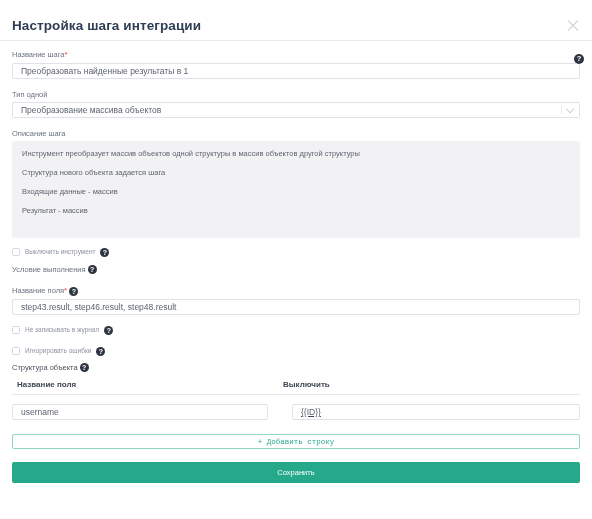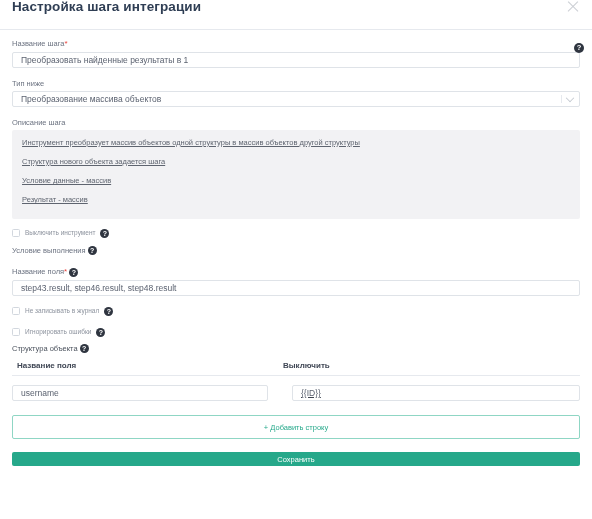--- a/index.html
+++ b/index.html
@@ -9,23 +9,24 @@
     font-family:"Liberation Sans","DejaVu Sans",sans-serif;
     color:#3d4450;
     overflow:hidden;
     position:relative;
   }
   .modal{width:592px;height:519px;position:relative;box-sizing:border-box;}
 
   
   .hdr{
     height:29px;
-    display:flex;align-items:flex-start;
+    display:flex;align-items:center;
     padding:0 12px 0 12px;
     box-sizing:border-box;
+    margin-top:11px;
   }
   .hdr-title{
     font-size:13.5px;
     font-weight:bold;
     color:#2f3e54;
     letter-spacing:.1px;
     line-height:1;
   }
   .hdr-spacer{flex:1;}
   .close-x{
@@ -114,23 +115,22 @@
     background:#f2f2f4;
     border-radius:2px;
     padding:9px 10px 8px 10px;
     box-sizing:border-box;
   }
   .desc p{
     margin:0 0 11px 0;
     font-size:7.5px;
     color:#5e646f;
     line-height:1.1;
-    text-decoration:underline;
-  }
-  .desc p:last-child{margin-bottom:6px;}
+  }
+  .desc p:last-child{margin-bottom:14px;}
 
   .chk-row{
     display:flex;align-items:center;
     gap:5px;
     margin:0;
   }
   .chk{
     width:8px;height:8px;
     border:1px solid #d2d7de;
     border-radius:1.5px;
@@ -159,34 +159,34 @@
   .th.b{flex:1;padding-left:5px;box-sizing:border-box;}
 
   .trow{display:flex;gap:24px;}
   .cell{box-sizing:border-box;}
   .cell.a{width:256px;}
   .cell.b{flex:1;text-decoration:underline;}
 
   .btn-add{
     width:100%;
     box-sizing:border-box;
-    height:24px;
+    height:15px;
     border:1px solid #8fd6c4;
     border-radius:2px;
     background:#fff;
     color:#27a98b;
     font-size:7.5px;
     display:flex;align-items:center;justify-content:center;
     cursor:pointer;
-    font-family:Liberation Sans, sans-serif;
+    font-family:Liberation Mono, monospace;
   }
   .btn-save{
     width:100%;
     box-sizing:border-box;
-    height:14px;
+    height:21px;
     border:none;
     border-radius:2px;
     background:#26a88a;
     color:#fff;
     font-size:7.5px;
     display:flex;align-items:center;justify-content:center;
     cursor:pointer;
     font-family:"Liberation Sans",sans-serif;
   }
 </style>
@@ -208,33 +208,33 @@
       <span class="help big">?</span>
     </div>
 
     <div style="height:9px"></div>
     <label class="lbl">
       <span>Название шага</span><span class="req">*</span>
     </label>
     <div class="field">Преобразовать найденные результаты в 1</div>
 
     <div style="height:11px"></div>
-    <label class="lbl">Тип ниже</label>
+    <label class="lbl">Тип одной</label>
     <div class="field sel">
       <span>Преобразование массива объектов</span>
       <span class="sel-div"></span>
       <span class="chev"></span>
     </div>
 
     <div style="height:11px"></div>
     <label class="lbl">Описание шага</label>
     <div class="desc">
       <p>Инструмент преобразует массив объектов одной структуры в массив объектов другой структуры</p>
       <p>Структура нового объекта задается шага</p>
-      <p>Условие данные - массив</p>
+      <p>Входящие данные - массив</p>
       <p>Результат - массив</p>
     </div>
 
     <div style="height:10px"></div>
     <div class="chk-row">
       <span class="chk"></span>
       <span class="chk-lbl">Выключить инструмент</span>
       <span class="help">?</span>
     </div>
 

